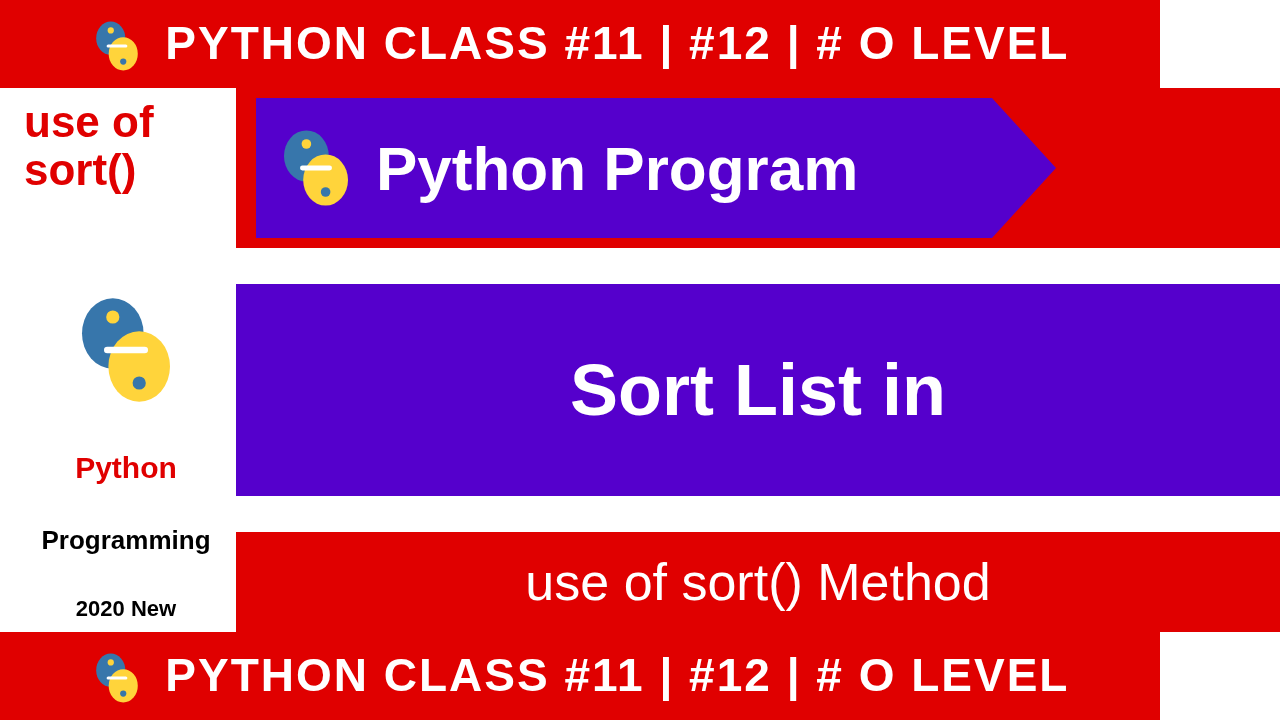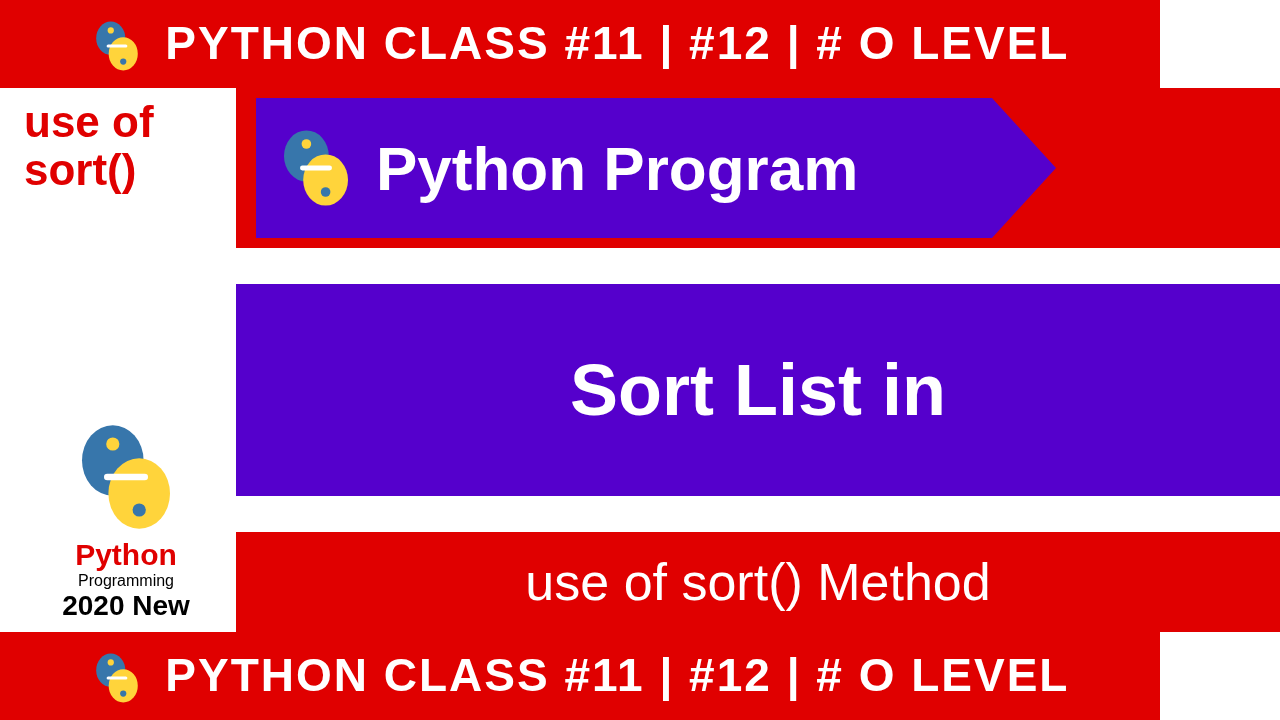--- a/index.html
+++ b/index.html
@@ -89,46 +89,47 @@
       line-height: 1.1;
       text-align: left;
       width: 100%;
     }
 
     .sidebar-bottom {
       display: flex;
       flex-direction: column;
       align-items: center;
       width: 100%;
+      gap: 40px;
     }
 
     .python-logo-large {
       width: 110px;
       height: 110px;
       position: relative;
       margin-bottom: 6px;
     }
 
     .sidebar-python-label {
       color: #e00000;
       font-size: 30px;
       font-weight: 900;
       text-align: center;
     }
 
     .sidebar-programming-label {
       color: #000;
-      font-size: 16px;
-      font-weight: 400;
+      font-size: 26px;
+      font-weight: 700;
       text-align: center;
     }
 
     .sidebar-year-label {
       color: #000;
-      font-size: 28px;
+      font-size: 22px;
       font-weight: 700;
       text-align: center;
     }
 
     
     .right-content {
       flex: 1;
       height: 544px;
       display: flex;
       flex-direction: column;

